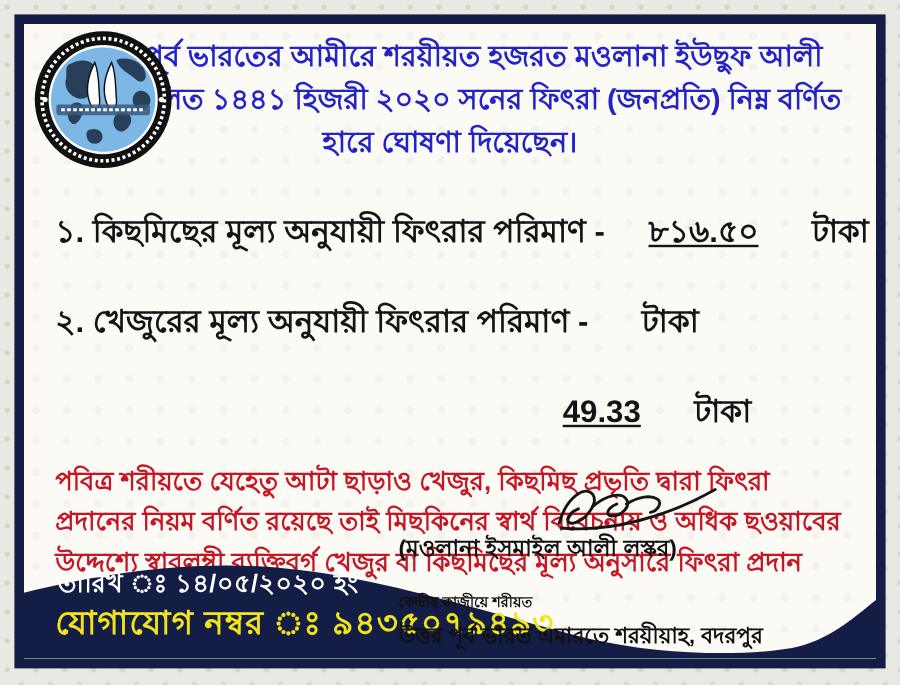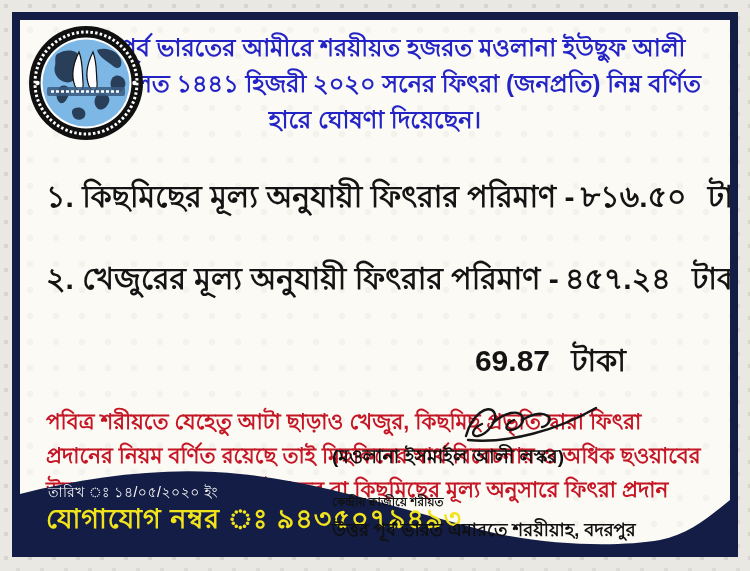--- a/index.html
+++ b/index.html
@@ -39,37 +39,38 @@
   .title {
     color:#1c1cd0; font-size:50px; font-weight:bold; line-height:1.15; letter-spacing:1px;
   }
   .intro {
     margin-top:10px; padding:0 28px;
     text-align:center; color:#2424c6; font-size:24px; font-weight:bold; line-height:1.5;
   }
   .rates { margin-top:14px; padding-left:26px; padding-right:104px; }
   .rate-row {
     display:flex; align-items:baseline;
-    color:#141414; font-size:30px; font-weight:bold;
+    color:#141414; font-size:26px; font-weight:bold;
     margin:10px 0;
+    gap:16px;
   }
   .rate-label { white-space:pre; }
-  .rate-amount { margin-left:auto; min-width:112px; text-align:right; }
+  .rate-amount { margin-left:auto; min-width:112px; text-align:right;text-decoration:underline; }
   .rate-unit { min-width:76px; text-align:right;margin-top:21px; }
   .note {
     margin-top:18px; padding:0 26px;
     color:#c51625; font-size:21.5px; font-weight:bold; line-height:1.58;
     text-align:left;
   }
   .bottom-wave {
     position:absolute; left:0; bottom:0; width:100%; height:125px; display:block;
   }
   .date-line {
     position:absolute; left:28px; bottom:44px;
-    color:#ffffff; font-size:14px; font-weight:normal; letter-spacing:.5px;
+    color:#ffffff; font-size:21px; font-weight:bold; letter-spacing:.5px;
   }
   .contact-line {
     position:absolute; left:26px; bottom:6px;
     color:#f2e41c; font-size:27px; font-weight:bold; letter-spacing:1px;
   }
   .sign-block {
     position:absolute; right:6px; bottom:2px; width:392px; text-align:left;
   }
   .sig-swoosh { display:block; margin:0 auto -6px auto; width:160px; height:52px; }
   .sign-name { color:#101010; font-size:19px; font-weight:bold; }
@@ -115,25 +116,24 @@
       <div class="intro">উত্তর পূর্ব ভারতের আমীরে শরয়ীয়ত হজরত মওলানা ইউছুফ আলী সাহেব চলিত ১৪৪১ হিজরী ২০২০ সনের ফিৎরা (জনপ্রতি) নিম্ন বর্ণিত হারে ঘোষণা দিয়েছেন।</div>
 
       <div class="rates">
         <div class="rate-row">
           <span class="rate-label">১. কিছমিছের মূল্য অনুযায়ী ফিৎরার পরিমাণ -</span>
           <span class="rate-amount">৮১৬.৫০</span>
           <span class="rate-unit">টাকা</span>
         </div>
         <div class="rate-row">
           <span class="rate-label">২. খেজুরের মূল্য অনুযায়ী ফিৎরার পরিমাণ -</span>
-          <span class="rate-amount">৪৫৭.২৪</span>
           <span class="rate-unit">টাকা</span>
         </div>
         <div class="rate-row">
-          <span class="rate-amount">69.87</span>
+          <span class="rate-amount">49.33</span>
           <span class="rate-unit">টাকা</span>
         </div>
       </div>
 
       <div class="note">পবিত্র শরীয়তে যেহেতু আটা ছাড়াও খেজুর, কিছমিছ প্রভৃতি দ্বারা ফিৎরা প্রদানের নিয়ম বর্ণিত রয়েছে তাই মিছকিনের স্বার্থ বিবেচনায় ও অধিক ছওয়াবের উদ্দেশ্যে স্বাবলম্বী ব্যক্তিবর্গ খেজুর বা কিছমিছের মূল্য অনুসারে ফিৎরা প্রদান করা উত্তম।</div>
 
       <svg class="bottom-wave" viewBox="0 0 710 125" preserveAspectRatio="none">
         <path d="M0,70 C70,52 150,42 220,50 C300,58 380,85 470,108 C530,122 600,123 640,116 C670,110 690,92 710,76 L710,125 L0,125 Z" fill="#141d45"></path>
       </svg>
 

